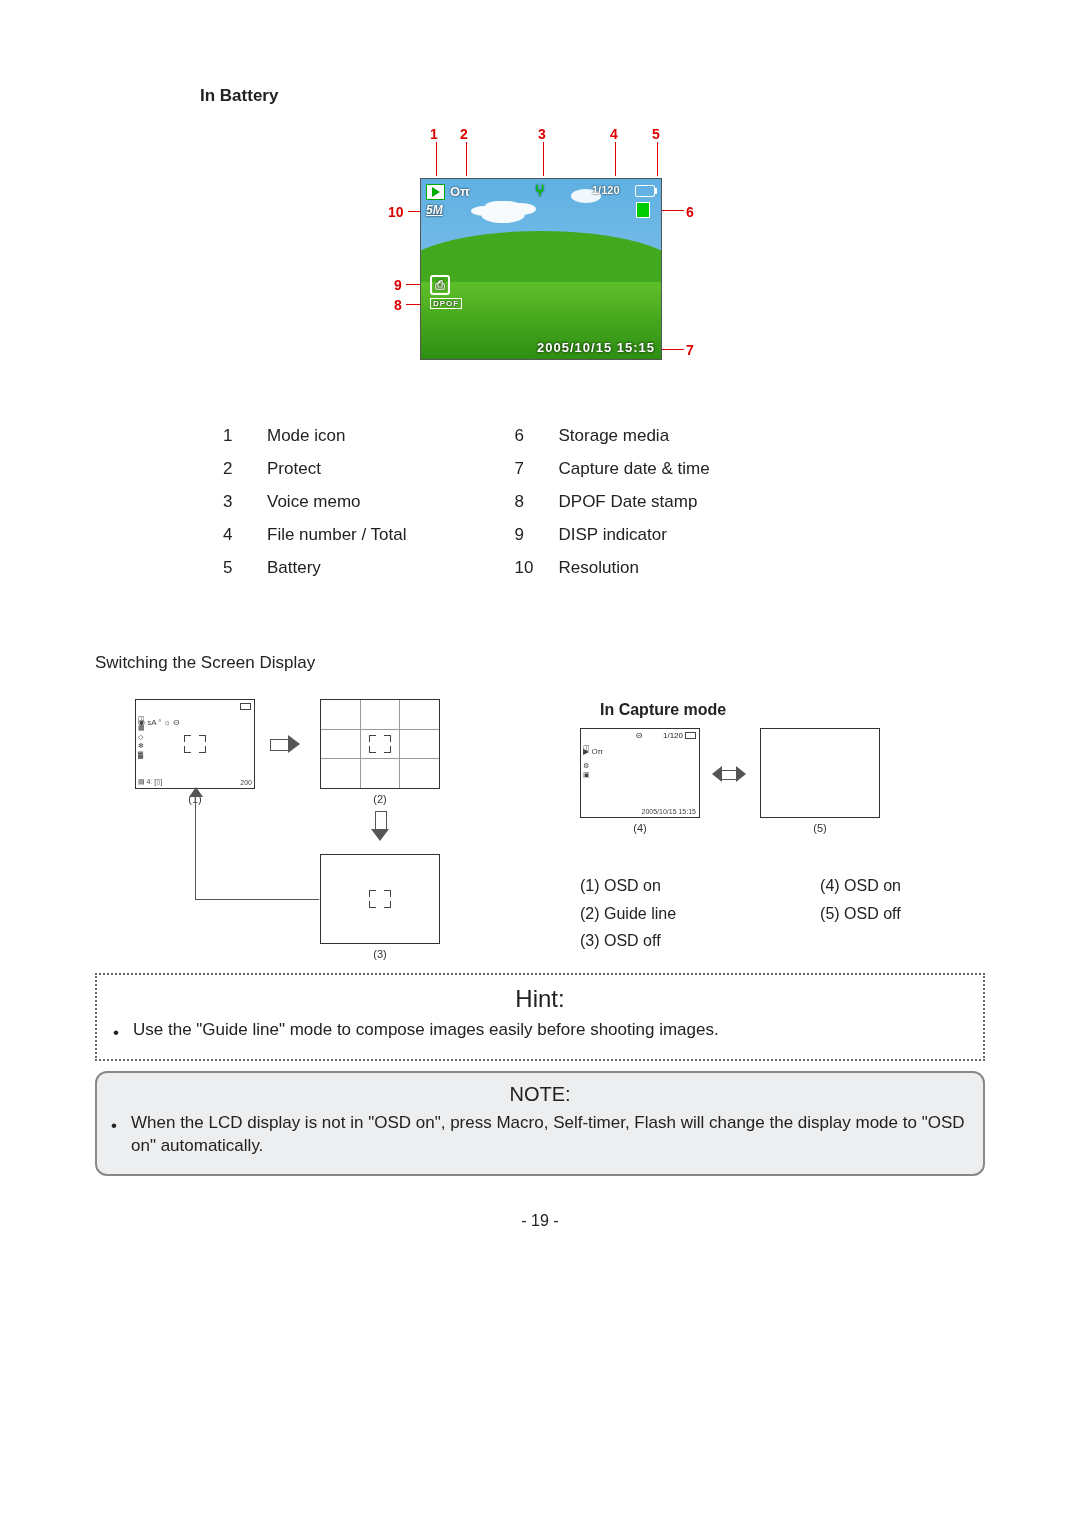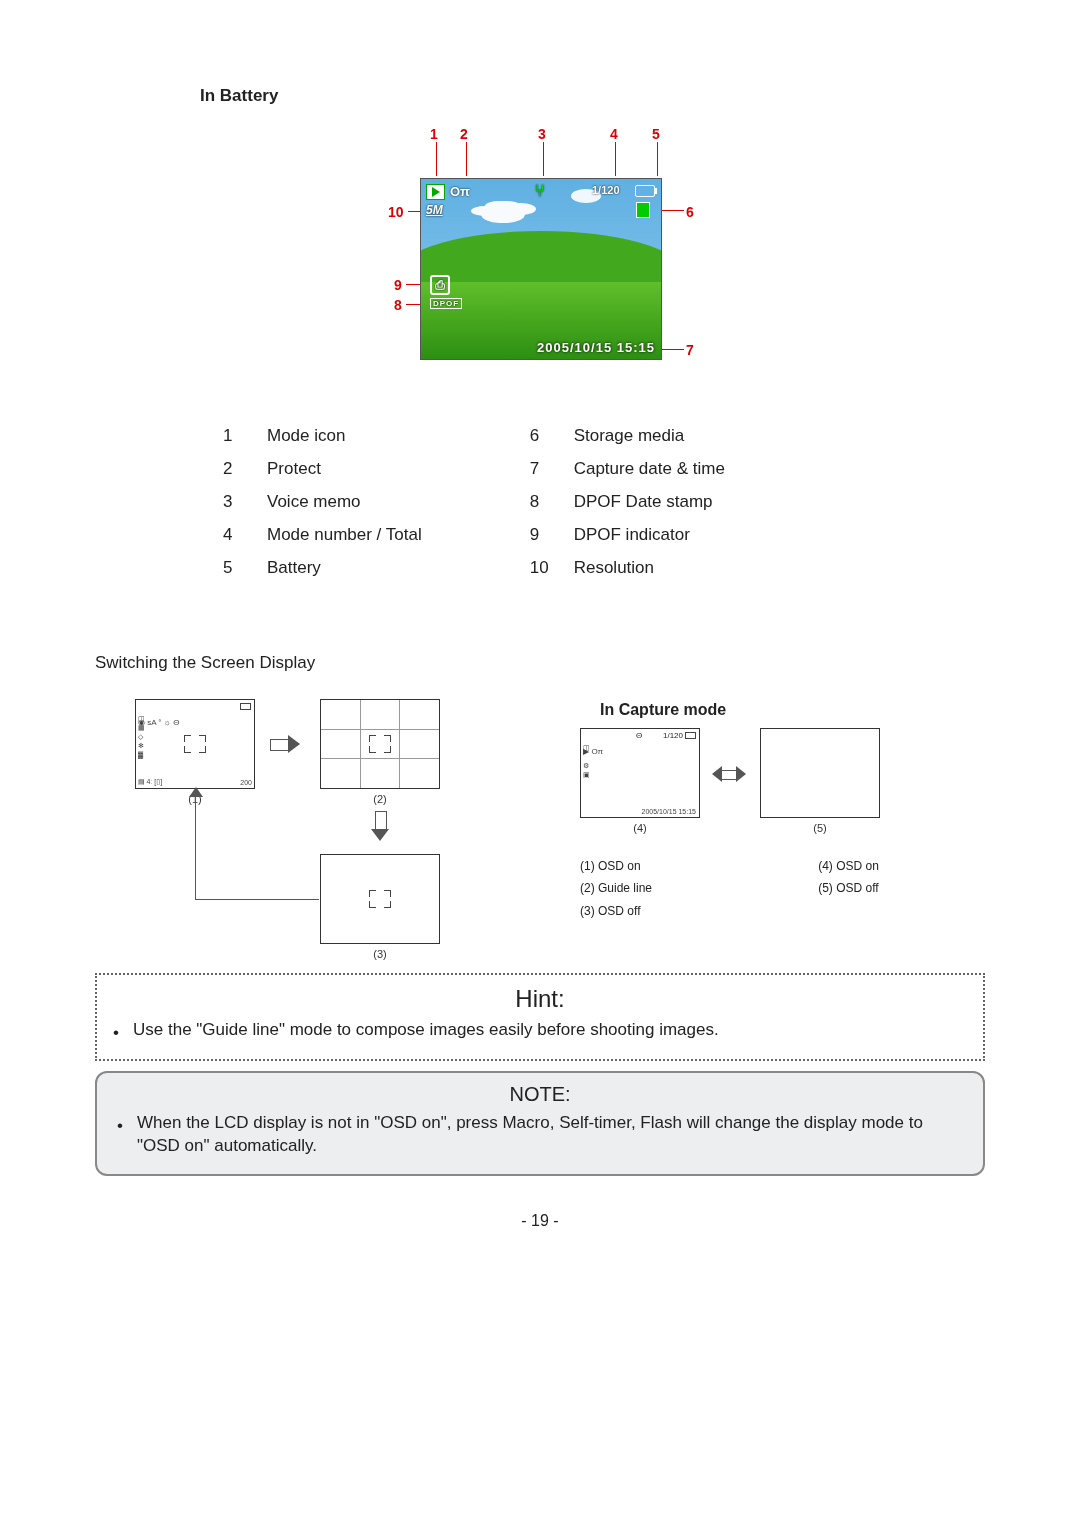--- a/index.html
+++ b/index.html
@@ -114,26 +114,26 @@
   .arrow-r::after { content:""; position:absolute; left:18px; top:0; border-left:12px solid #555; border-top:9px solid transparent; border-bottom:9px solid transparent; }
   .arrow-d { position:absolute; width:18px; height:30px; }
   .arrow-d::before { content:""; position:absolute; top:0; left:4px; height:18px; width:10px; border:1px solid #555;}
   .arrow-d::after { content:""; position:absolute; top:18px; left:0; border-top:12px solid #555; border-left:9px solid transparent; border-right:9px solid transparent; }
   .arrow-lr { position:absolute; width:34px; height:20px; }
   .arrow-lr::before{ content:""; position:absolute; left:0; top:2px; border-right:10px solid #555; border-top:8px solid transparent; border-bottom:8px solid transparent;}
   .arrow-lr::after { content:""; position:absolute; right:0; top:2px; border-left:10px solid #555; border-top:8px solid transparent; border-bottom:8px solid transparent;}
   .arrow-lr .bar { position:absolute; left:10px; right:10px; top:6px; height:8px; border-top:1px solid #555; border-bottom:1px solid #555;}
   .return-line { position:absolute; border:1px solid #555; border-right:none; border-top:none; }
 
-  .osd-list { display:grid; grid-template-columns:auto auto; column-gap:60px; row-gap:6px; font-size:12px; margin-left:20px; }
+  .osd-list { display:grid; grid-template-columns:auto auto; column-gap:60px; row-gap:6px; font-size:16px; margin-left:20px;margin-top:17px; }
 
   
   .hint-box { border:2px dotted #666; padding:8px 16px 14px; margin-top:14px; }
   .hint-title { text-align:center; font-size:24px; margin-bottom:4px; }
-  .note-box { border:2px solid #888; border-radius:12px; background:#eceeef; padding:8px 20px 16px; margin-top:10px; }
+  .note-box { border:2px solid #888; border-radius:12px; background:#eceeef; padding:8px 14px 16px; margin-top:10px; }
   .note-title { text-align:center; font-size:20px; margin-bottom:4px; }
   .bullet-row { display:flex; gap:14px; }
   .bullet-row .dot { width:6px; flex:none; padding-top:3px;}
   .pagenum { text-align:center; margin-top:34px; font-size:16px; }
 </style>
 </head>
 <body>
 
 <div class="page">
 
@@ -183,33 +183,33 @@
 
   <div class="legend">
     <div class="legend-col">
       <span class="n">1</span>
         <span>Mode icon</span>
       <span class="n">2</span>
         <span>Protect</span>
       <span class="n">3</span>
         <span>Voice memo</span>
       <span class="n">4</span>
-        <span>Mode number / Total</span>
+        <span>File number / Total</span>
       <span class="n">5</span>
         <span>Battery</span>
     </div>
     <div class="legend-col">
       <span class="n">6</span>
         <span>Storage media</span>
       <span class="n">7</span>
         <span>Capture date &amp; time</span>
       <span class="n">8</span>
         <span>DPOF Date stamp</span>
       <span class="n">9</span>
-        <span>DPOF indicator</span>
+        <span>DISP indicator</span>
       <span class="n">10</span>
         <span>Resolution</span>
     </div>
   </div>
 
   <div class="section-heading">Switching the Screen Display</div>
 
   <div class="modes-row">
 
     <div class="mode-block">

